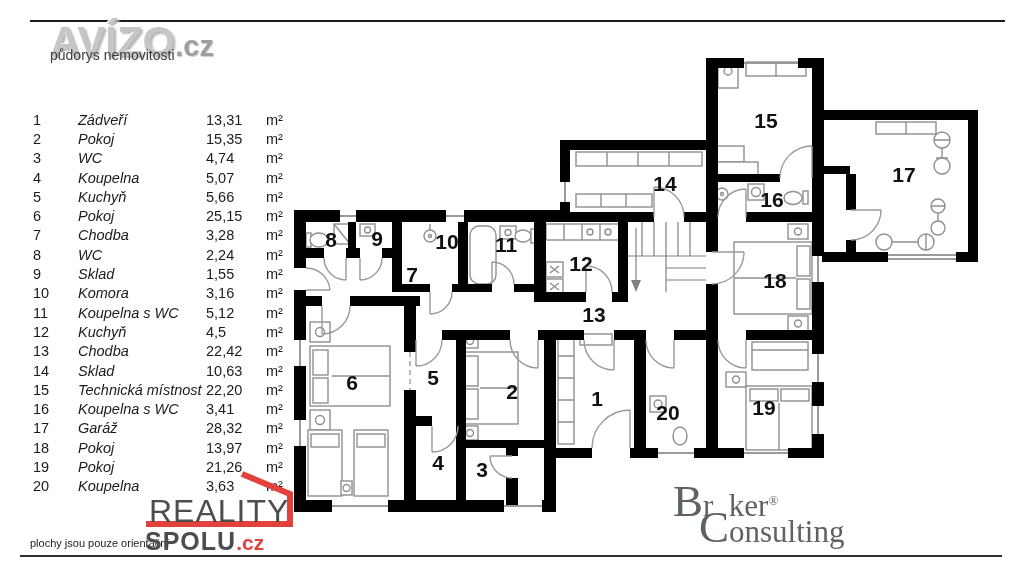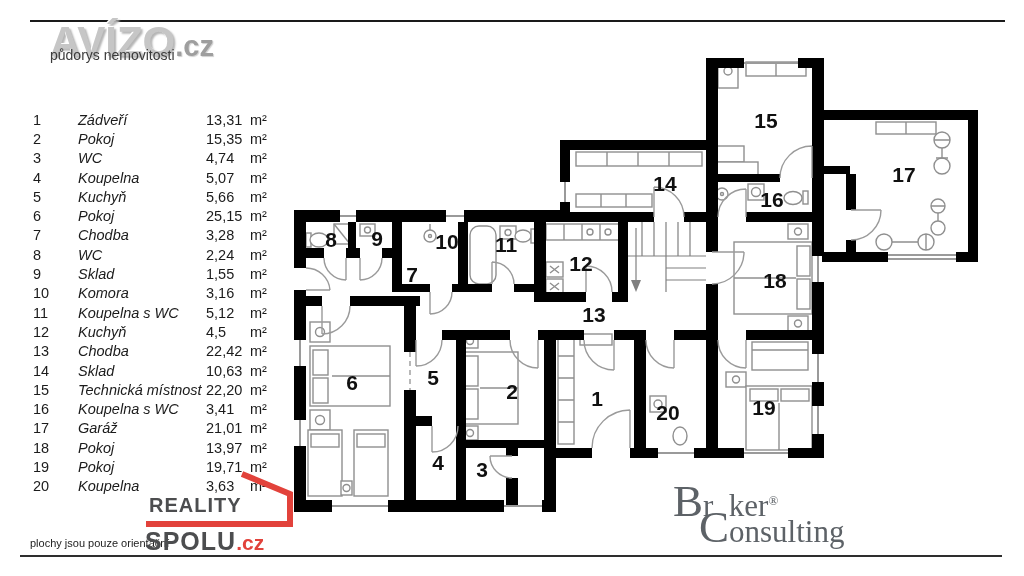--- a/index.html
+++ b/index.html
@@ -16,40 +16,40 @@
     color:var(--logo-gray);text-shadow:-1px -1px 0 #ffffff,2px 2px 2px #b5b5b5;}
   .avizo-cz{font-size:29px;font-weight:bold;color:var(--logo-gray-dark);text-shadow:1px 1px 1px #cfcfcf;}
   .avizo-sub{position:absolute;left:0px;top:25px;font-size:14px;color:#3b3b3b;white-space:nowrap;}
 
   
   .legend{position:absolute;left:33px;top:110px;width:252px;}
   .legend-row{display:flex;height:19.3px;align-items:center;font-size:14.5px;color:#1b1b1b;white-space:nowrap;}
   .col-num{width:45px;flex:none;}
   .col-name{width:128px;flex:none;overflow:visible;font-style:italic;}
   .col-area{width:44px;flex:none;}
-  .col-unit{flex:none;}
+  .col-unit{flex:none;margin-left:16px;}
 
   
   .plan{position:absolute;left:290px;top:50px;width:700px;height:468px;}
   .wall{fill:var(--wall);}
   .win{stroke:#9a9a9a;stroke-width:2;}
   .door{stroke:#9a9a9a;stroke-width:1.4;fill:none;}
   .furn{stroke:var(--furniture-gray);stroke-width:1.4;fill:#ffffff;}
   .furn-line{stroke:var(--furniture-gray);stroke-width:1.4;fill:none;}
   .stair{stroke:#808080;stroke-width:1.2;fill:none;}
   .stair-arrow{fill:#808080;}
   .rlabel{font-family:"Liberation Sans",sans-serif;font-size:21px;font-weight:bold;fill:#101010;text-anchor:middle;}
 
   
   .disclaimer{position:absolute;left:30px;top:537px;font-size:11px;color:#222222;}
 
   
   .reality{position:absolute;left:142px;top:466px;width:200px;height:104px;}
   .reality-shape{position:absolute;left:0;top:0;}
-  .reality-l1{position:absolute;left:7px;top:29px;font-size:20px;font-weight:bold;color:var(--text-dark);letter-spacing:1px;line-height:1;}
+  .reality-l1{position:absolute;left:7px;top:29px;font-size:32px;font-weight:normal;color:var(--text-dark);letter-spacing:1px;line-height:1;}
   .reality-l2{position:absolute;left:3px;top:63px;font-size:25px;font-weight:bold;color:var(--text-dark);letter-spacing:1px;line-height:1;}
   .reality-cz{font-size:21px;color:var(--accent-red);letter-spacing:0px;}
 
   
   .broker{position:absolute;left:673px;top:486px;color:var(--broker-gray);font-family:"Liberation Serif",serif;}
   .broker-l1{position:relative;font-size:31px;line-height:1;z-index:1;}
   .broker-l1 .cap,.broker-l2 .cap{font-size:45px;line-height:0.7;}
   .b-redbox{position:absolute;left:40px;top:-8px;width:36px;height:36px;background:var(--broker-red);z-index:0;}
   .broker-l1 span{position:relative;z-index:1;}
   .hl-w{color:#ffffff;}
@@ -175,35 +175,35 @@
   <div class="legend-row">
     <span class="col-num">16</span>
     <span class="col-name">Koupelna s WC</span>
     <span class="col-area">3,41</span>
     <span class="col-unit">m²</span>
   </div>
 
   <div class="legend-row">
     <span class="col-num">17</span>
     <span class="col-name">Garáž</span>
-    <span class="col-area">21,01</span>
+    <span class="col-area">28,32</span>
     <span class="col-unit">m²</span>
   </div>
 
   <div class="legend-row">
     <span class="col-num">18</span>
     <span class="col-name">Pokoj</span>
     <span class="col-area">13,97</span>
     <span class="col-unit">m²</span>
   </div>
 
   <div class="legend-row">
     <span class="col-num">19</span>
     <span class="col-name">Pokoj</span>
-    <span class="col-area">19,71</span>
+    <span class="col-area">21,26</span>
     <span class="col-unit">m²</span>
   </div>
 
   <div class="legend-row">
     <span class="col-num">20</span>
     <span class="col-name">Koupelna</span>
     <span class="col-area">3,63</span>
     <span class="col-unit">m²</span>
   </div>
 </div>

